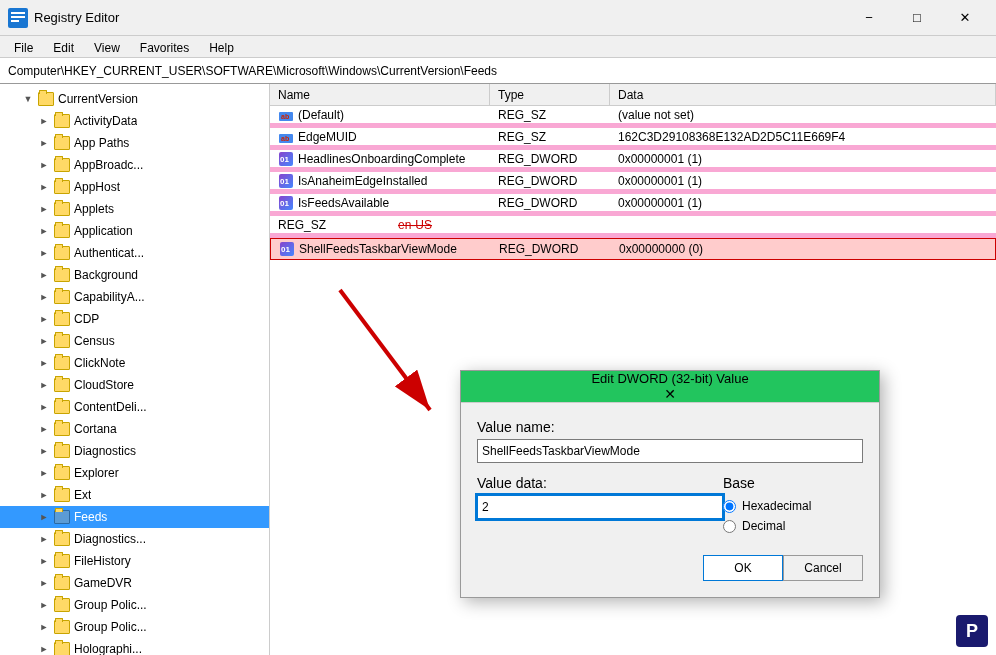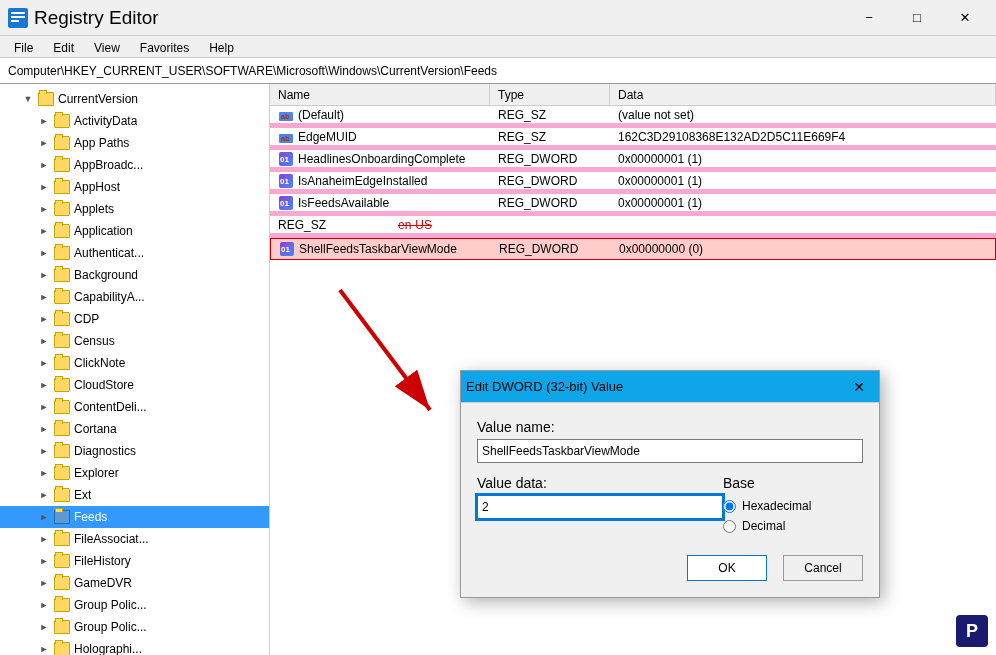--- a/index.html
+++ b/index.html
@@ -1,21 +1,21 @@
 <!DOCTYPE html>
 <html><head>
   <meta charset="utf-8">
   <style>
     * { margin: 0; padding: 0; box-sizing: border-box; }
     body { font-family: 'Segoe UI', Tahoma, sans-serif; font-size: 12px; background: #f0f0f0; width: 996px; height: 655px; overflow: hidden; position: relative; }
 
     
     .title-bar { background: #f0f0f0; height: 36px; display: flex; align-items: center; padding: 0 8px; border-bottom: 1px solid #ccc; }
     .title-bar-icon { width: 20px; height: 20px; margin-right: 6px; }
-    .title-bar-text { font-size: 19px; color: #000; }
+    .title-bar-text { font-size: 13px; color: #000; }
     .title-bar-controls { margin-left: auto; display: flex; gap: 2px; }
     .title-btn { width: 46px; height: 30px; border: none; background: transparent; font-size: 13px; cursor: pointer; display: flex; align-items: center; justify-content: center; }
 
     
     .menu-bar { background: #f0f0f0; height: 22px; display: flex; align-items: flex-end; padding: 0 4px; border-bottom: 1px solid #ccc; }
     .menu-item { padding: 2px 10px; font-size: 12px; cursor: pointer; }
 
     
     .address-bar { background: white; height: 26px; display: flex; align-items: center; padding: 0 8px; border-bottom: 1px solid #999; font-size: 12px; color: #000; }
 
@@ -40,33 +40,33 @@
     .col-name { width: 220px; }
     .col-type { width: 120px; }
     .col-data { flex: 1; }
     .value-row { display: flex; height: 22px; align-items: center; border-bottom: 5px solid #f9a8d4; }
     .value-row.highlighted { background: #ffcccc; border: 1px solid #cc0000; }
     .value-cell { font-size: 12px; padding: 0 8px; overflow: hidden; text-overflow: ellipsis; white-space: nowrap; display: flex; align-items: center; }
     .value-cell.name { width: 220px; }
     .value-cell.type { width: 120px; }
     .value-cell.data { flex: 1; }
     .dialog { position: absolute; top: 370px; left: 460px; width: 420px; background: #f0f0f0; border: 1px solid #999; box-shadow: 4px 4px 16px rgba(0,0,0,0.3); }
-    .dialog-title { background: #0ea5e9; height: 32px; display: flex; align-items: center; padding: 0 5px; font-size: 13px; font-weight: 500; border-bottom: 1px solid #ccc; }
+    .dialog-title { background: #22c55e; height: 32px; display: flex; align-items: center; padding: 0 12px; font-size: 13px; font-weight: 500; border-bottom: 1px solid #ccc; flex-direction: column; }
     .dialog-title-text { flex: 1; }
     .dialog-close { width: 30px; height: 28px; border: none; background: transparent; font-size: 14px; cursor: pointer; display: flex; align-items: center; justify-content: center; }
     .dialog-body { padding: 16px; }
     .dialog-label { font-size: 14px; margin-bottom: 4px; }
     .dialog-input { width: 100%; height: 24px; border: 1px solid #7a7a7a; padding: 0 4px; font-size: 12px; background: white; }
     .dialog-row { display: flex; margin-top: 12px; }
     .dialog-col { flex: 1; }
     .dialog-col.base { flex: 0 0 140px; }
     .dialog-input-data { width: 100%; height: 24px; border: 1px solid #0078d7; padding: 0 4px; font-size: 12px; background: white; outline: 2px solid #0078d7; }
     .radio-group { margin-top: 8px; }
     .radio-item { display: flex; align-items: flex-end; gap: 6px; margin-bottom: 6px; font-size: 12px; }
-    .dialog-buttons { display: flex; justify-content: flex-end; gap: 16px; margin-top: 16px; }
+    .dialog-buttons { display: flex; justify-content: flex-end; gap: 0; margin-top: 16px; }
     .dialog-btn { width: 80px; height: 26px; border: 1px solid #999; background: #f0f0f0; font-size: 12px; cursor: pointer; }
     .dialog-btn.primary { background: white; border: 1px solid #0078d7; }
 
     
     .watermark { position: absolute; bottom: 8px; right: 8px; width: 32px; height: 32px; background: #1a1a6e; border-radius: 4px; display: flex; align-items: center; justify-content: center; color: white; font-size: 18px; font-weight: bold; }
 
     
     .red-arrow { position: absolute; top: 280px; left: 310px; pointer-events: none; }
   </style>
 </head>
@@ -199,21 +199,21 @@
       <span class="label">Ext</span>
     </div>
     <div class="tree-item indent2 selected">
       <span class="expand-btn">►</span>
       <span class="folder-icon" style="background:#5b9bd5; border-color:#2b69a3;"></span>
       <span class="label">Feeds</span>
     </div>
     <div class="tree-item indent2">
       <span class="expand-btn">►</span>
       <span class="folder-icon"></span>
-      <span class="label">FileAssociat...</span>
+      <span class="label">Diagnostics...</span>
     </div>
     <div class="tree-item indent2">
       <span class="expand-btn">►</span>
       <span class="folder-icon"></span>
       <span class="label">FileHistory</span>
     </div>
     <div class="tree-item indent2">
       <span class="expand-btn">►</span>
       <span class="folder-icon"></span>
       <span class="label">GameDVR</span>

